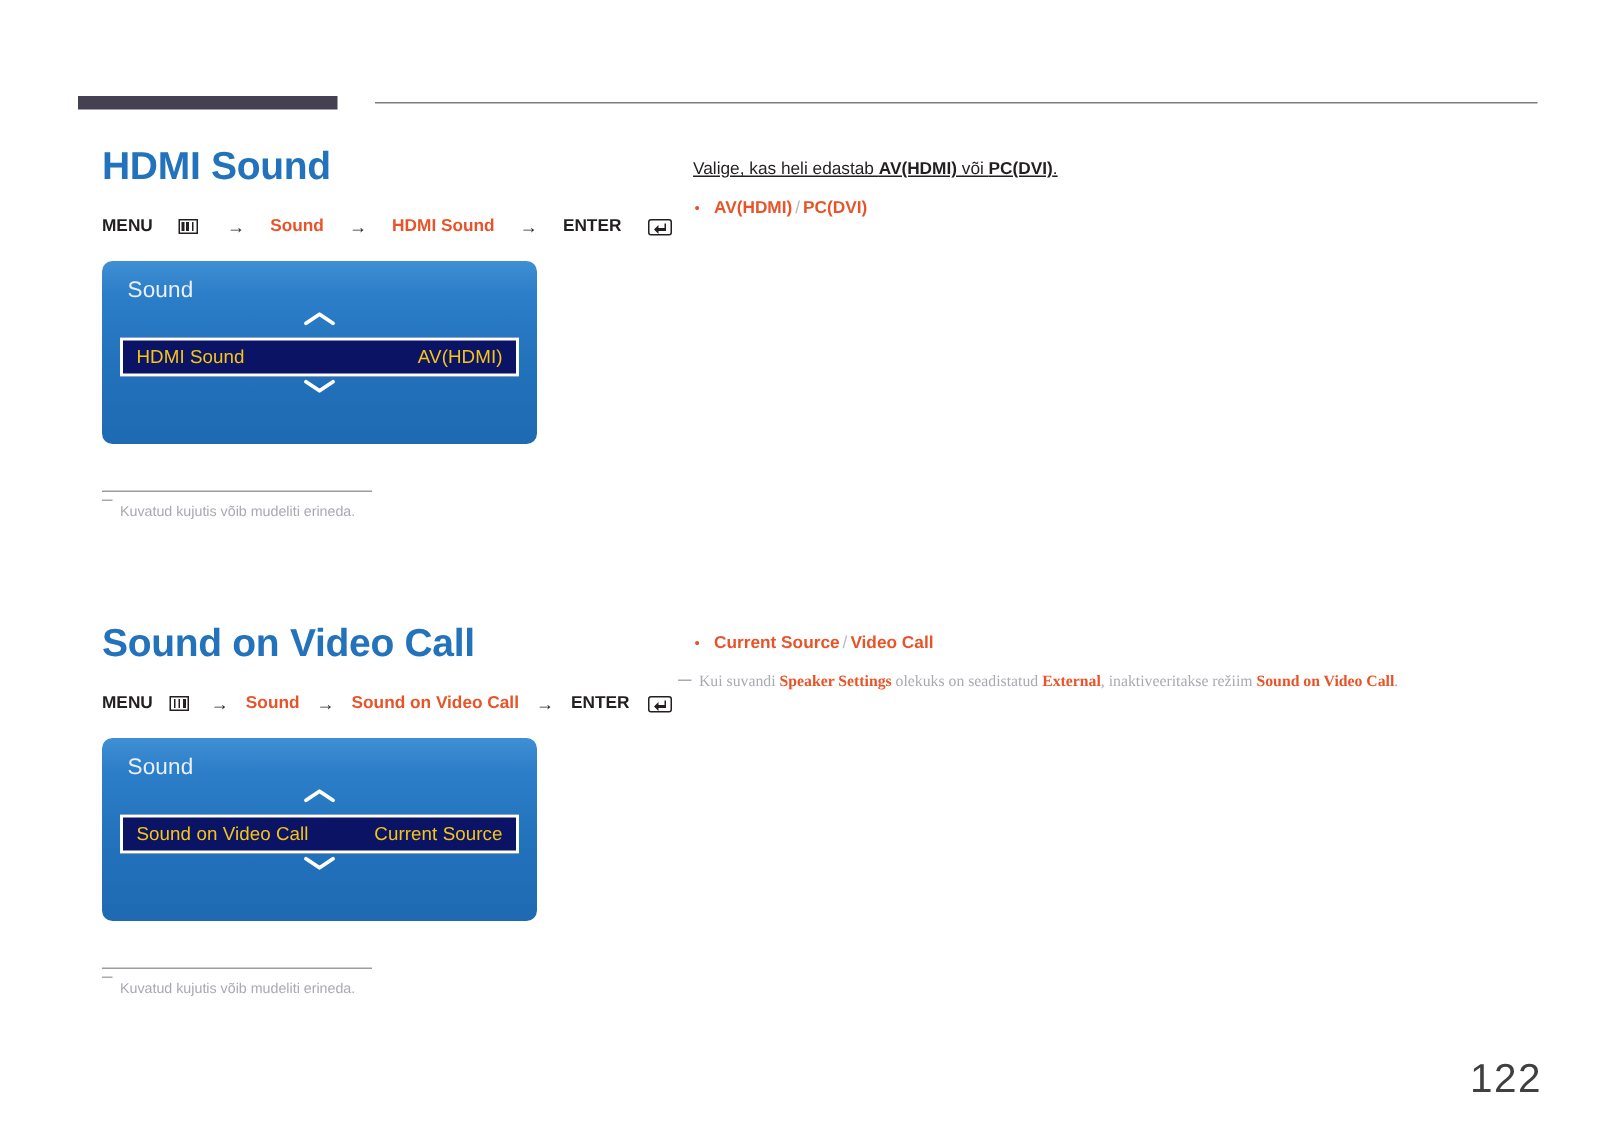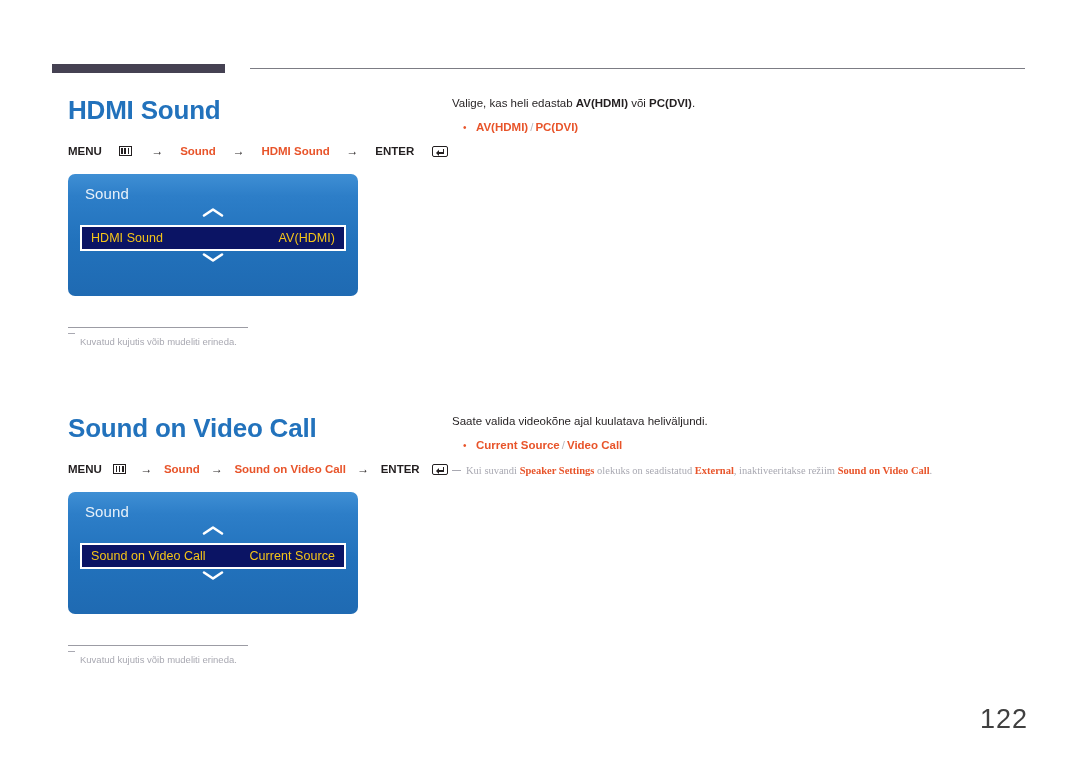--- a/index.html
+++ b/index.html
@@ -227,21 +227,22 @@
     position: relative;
     top: -3px;
     flex: none;
   }
 
   
   .body-line {
     font-size: 11.5px;
     color: #231f20;
     line-height: 16px;
-    margin: 0;
+    margin: 10px;
+    text-decoration: underline;
   }
   .body-line b { font-weight: bold; color: #231f20; }
 
   .bullet-line {
     margin-top: 8px;
     display: flex;
     align-items: baseline;
     font-size: 11.5px;
     line-height: 16px;
   }
@@ -419,21 +420,20 @@
       </div>
 
       <div class="foot-rule"></div>
       <div class="footnote">
         <span class="dash"></span>
         <span>Kuvatud kujutis võib mudeliti erineda.</span>
       </div>
     </div>
 
     <div class="right-col">
-      <p class="body-line">Saate valida videokõne ajal kuulatava heliväljundi.</p>
 
       <div class="bullet-line">
         <span class="dot">•</span>
         <span><span class="opt">Current Source</span><span class="sep">/</span><span class="opt">Video Call</span></span>
       </div>
 
       <div class="note-line">
         <span class="dash"></span>
         <span><span>Kui suvandi </span><span class="kw">Speaker Settings</span><span> olekuks on seadistatud </span><span class="kw">External</span><span>, inaktiveeritakse režiim </span><span class="kw">Sound on Video Call</span><span>.</span></span>
       </div>

